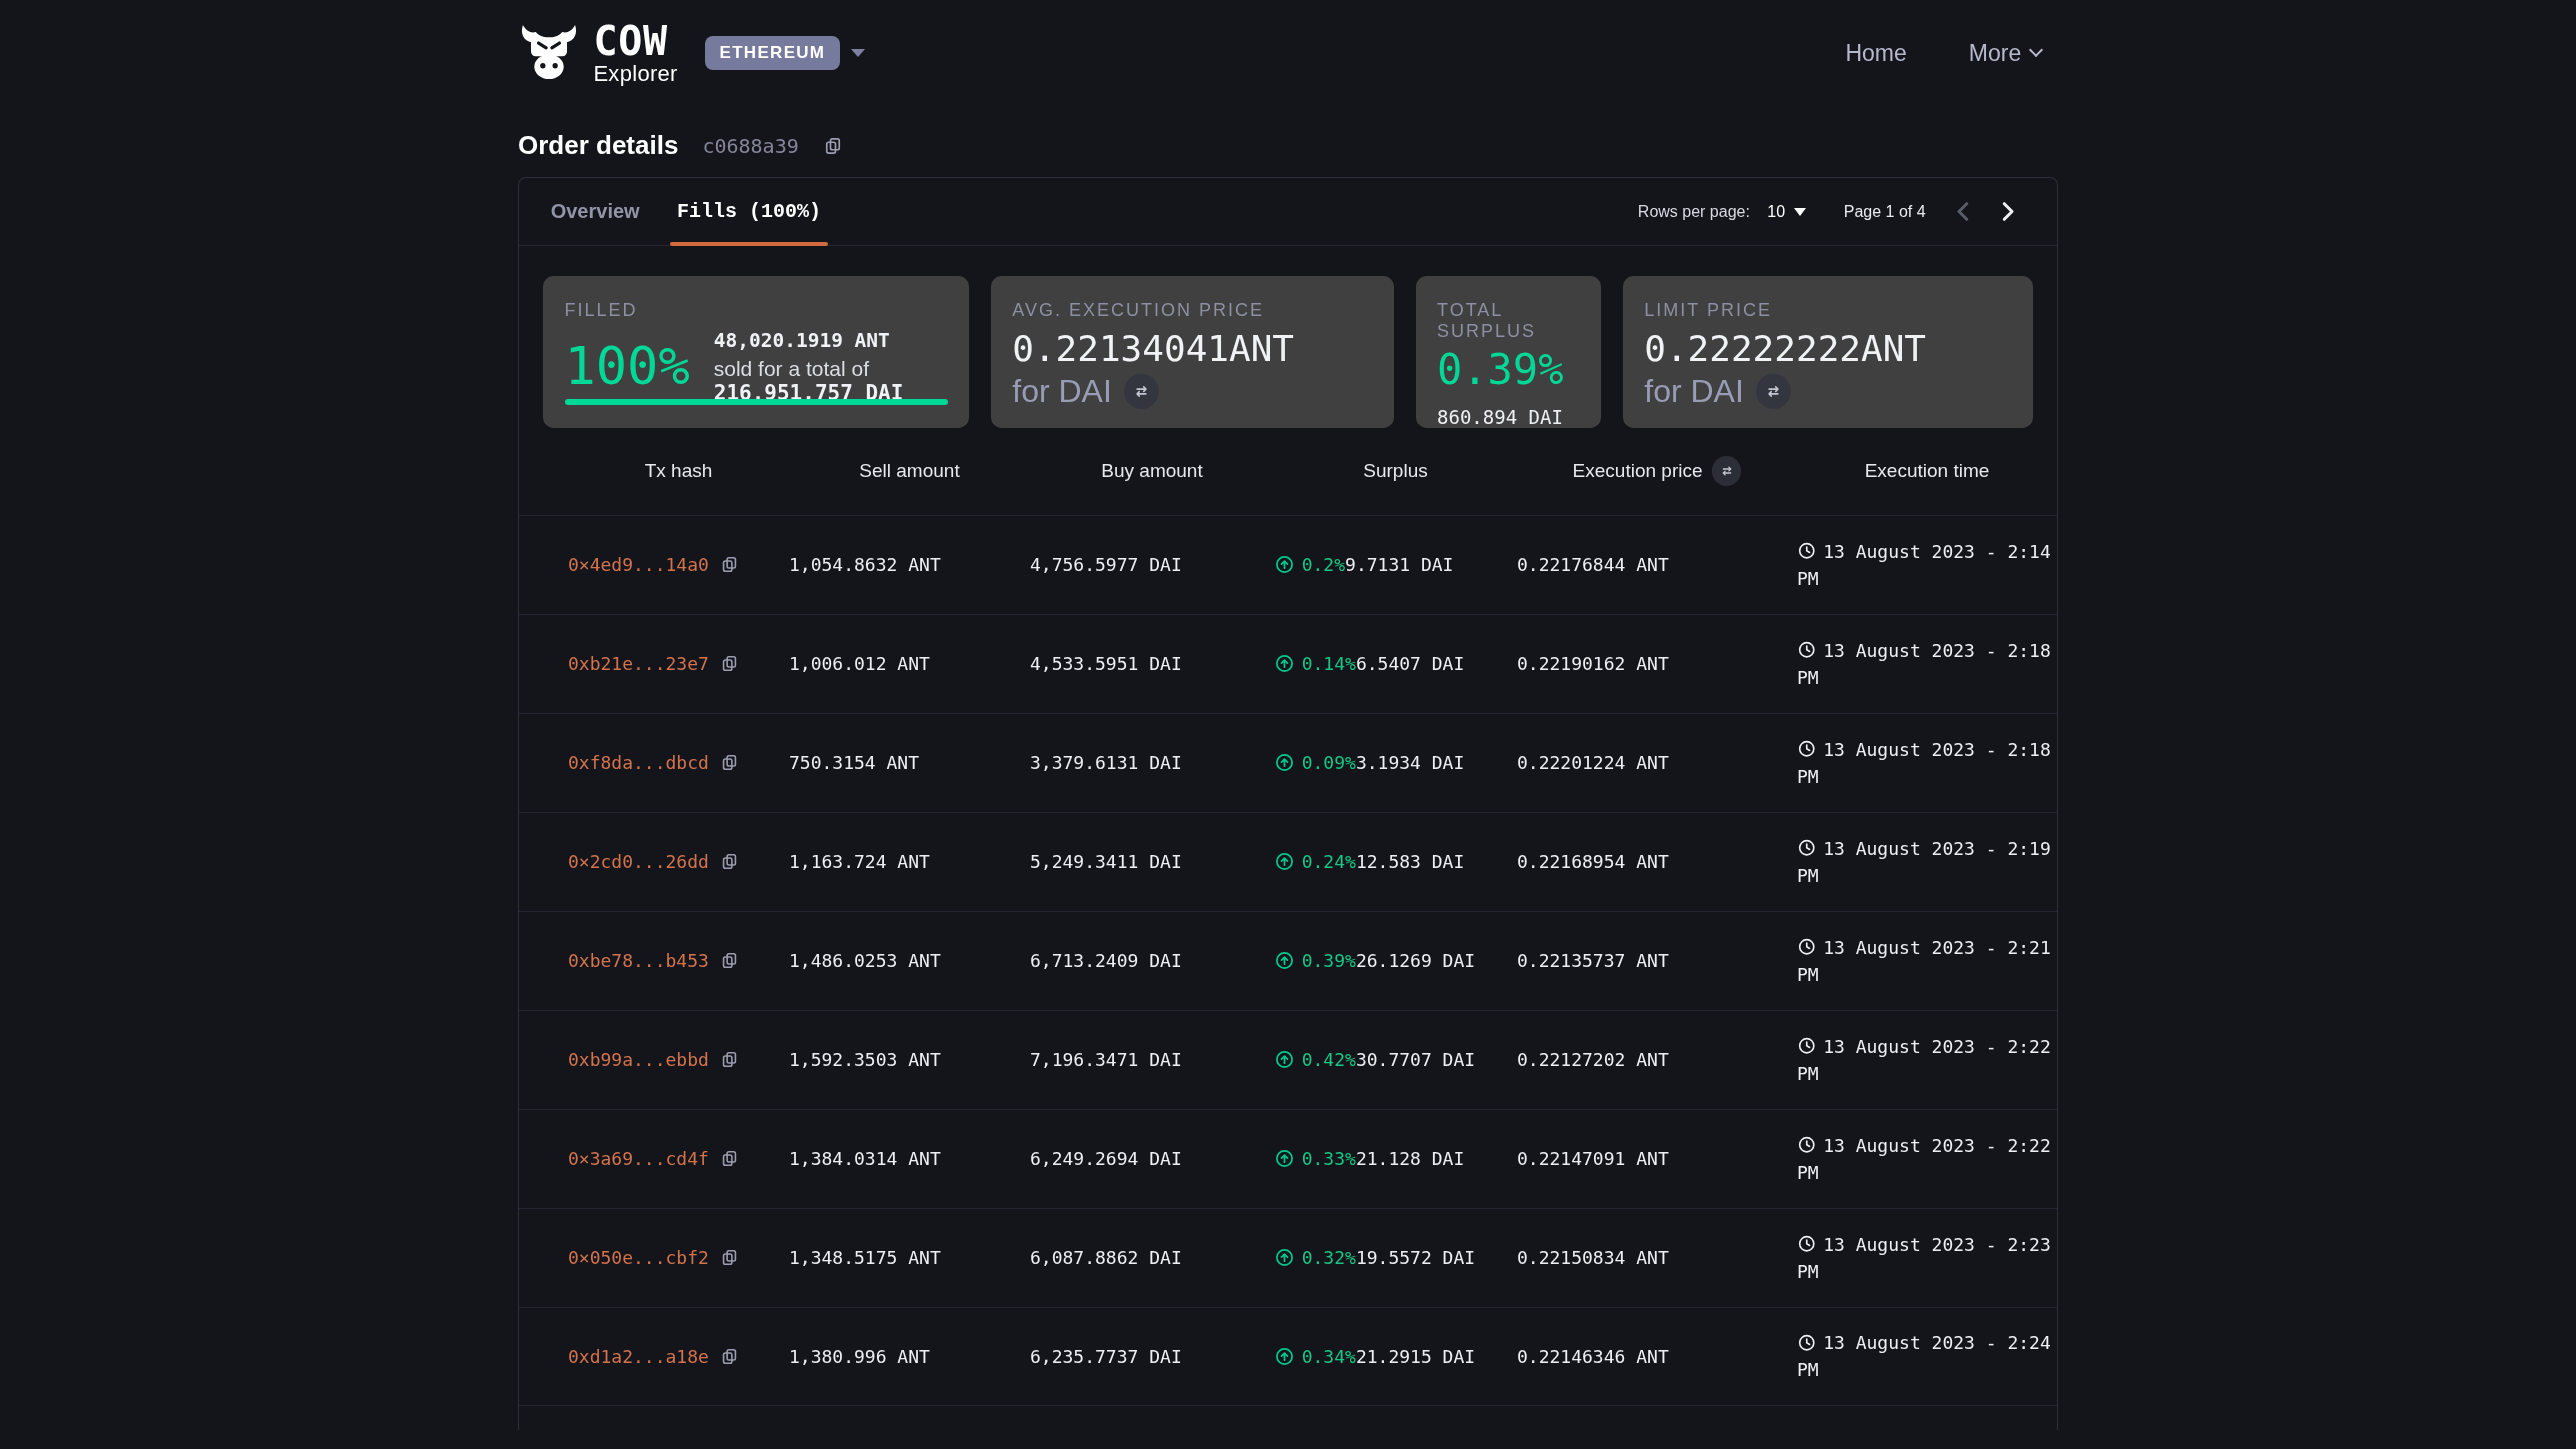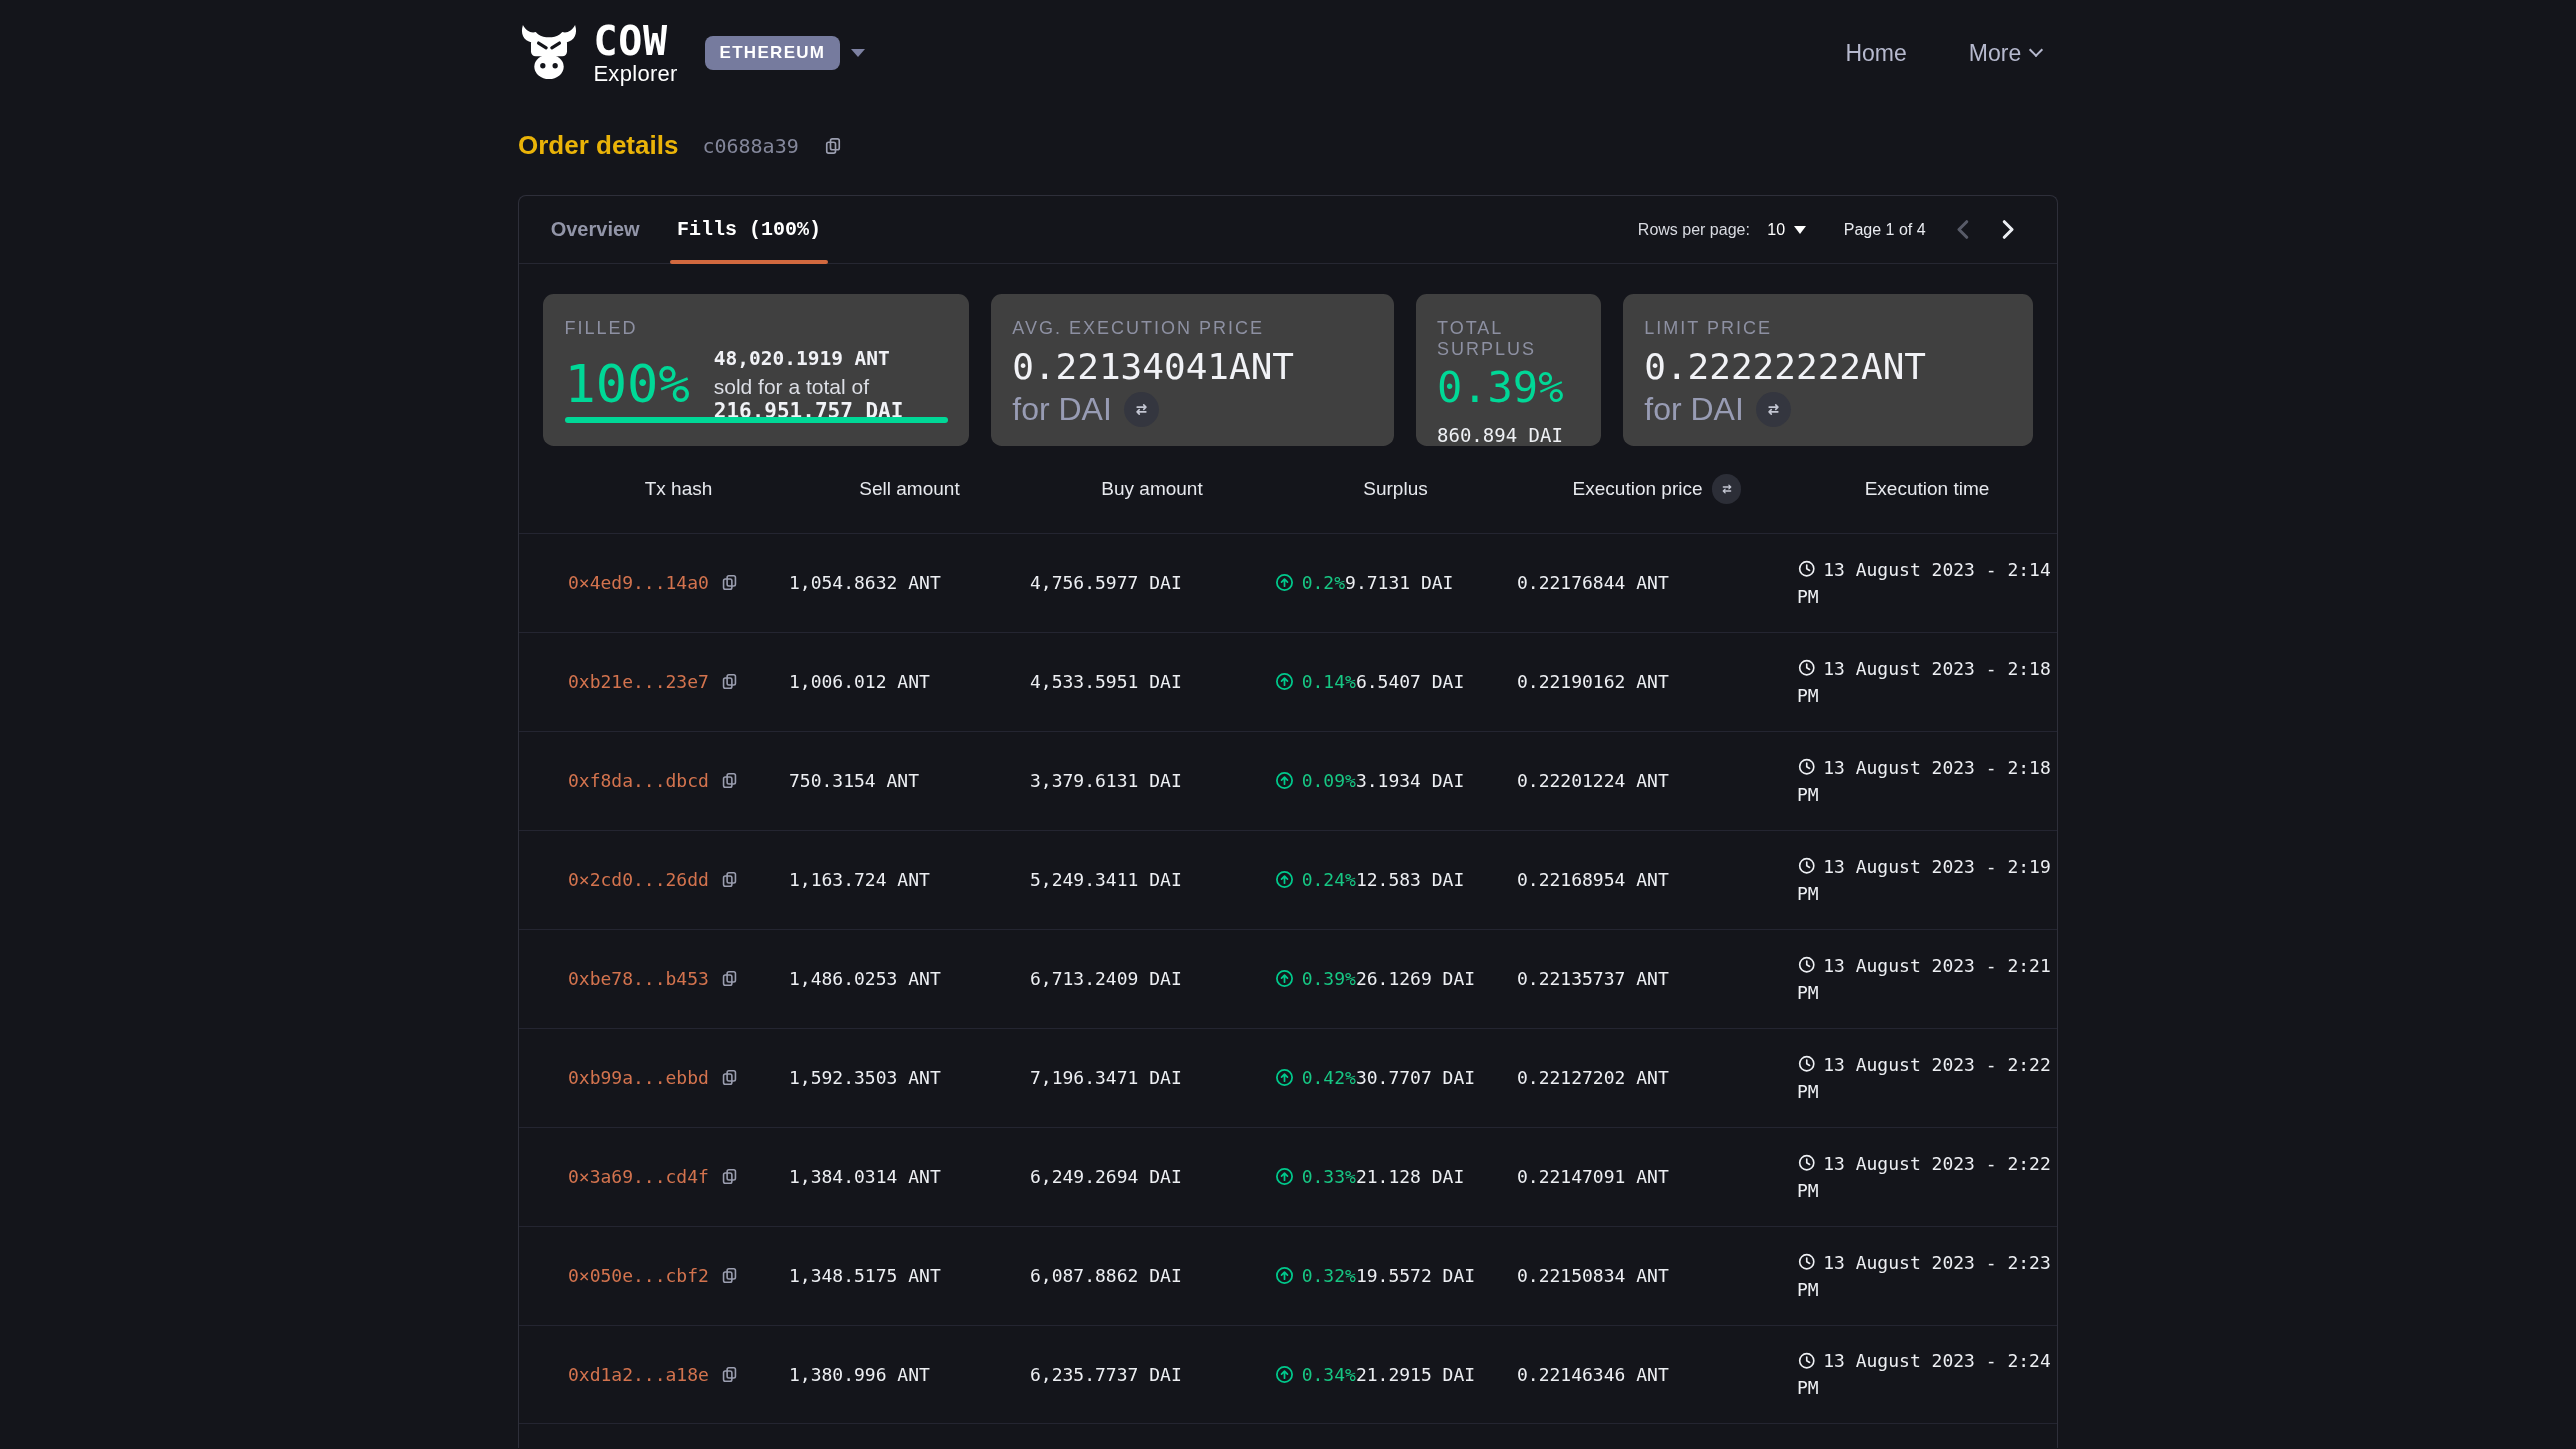--- a/index.html
+++ b/index.html
@@ -24,27 +24,27 @@
               padding:7.4px 14.8px; border-radius:8px; }
   .caret-down { width:0; height:0; border-left:7.4px solid transparent; border-right:7.4px solid transparent;
                 border-top:8.7px solid #7d81a2; }
   .nav { margin-left:auto; display:flex; align-items:center; gap:62px; padding-right:17.4px; }
   .nav-item { color:#b6b9ce; font-size:23px; font-weight:500; cursor:pointer; display:flex; align-items:center; gap:9.4px; }
   .chev-down { width:10px; height:10px; border-right:2px solid #b6b9ce; border-bottom:2px solid #b6b9ce;
                transform:rotate(45deg); margin-top:-5.4px; }
 
   
   .title-row { display:flex; align-items:center; margin-top:47px; gap:24px; }
-  .page-title { font-size:26px; font-weight:bold; color:#eab308; }
+  .page-title { font-size:26px; font-weight:bold; color:#ffffff; }
   .order-id { font-size:20px; color:#83869a; }
   .copy-btn { display:inline-flex; cursor:pointer; color:#9b9eb0; }
   .copy-btn svg { width:20px; height:20px; }
 
   
-  .panel { margin-top:34px; border:1.3px solid #2e2f3a; border-bottom:none; border-radius:8px 8px 0 0;
+  .panel { margin-top:16px; border:1.3px solid #2e2f3a; border-bottom:none; border-radius:8px 8px 0 0;
            height:1253px; overflow:hidden; }
   .tabs-bar { display:flex; align-items:center; height:68px; border-bottom:1.3px solid #262732; padding-left:25px; }
   .tab { position:relative; height:100%; display:flex; align-items:center; padding:0 6.7px; margin-right:24px;
          font-size:20px; font-weight:bold; color:#9295a8; cursor:pointer; }
   .tab.active { color:#ffffff;font-family:Liberation Mono, monospace; }
   .tab.active::after { content:""; position:absolute; left:0; right:0; bottom:-1.3px; height:4.7px;
                        background:#d2693f; border-radius:2px; }
   .pager { margin-left:auto; display:flex; align-items:center; padding-right:32px; font-size:16px; }
   .pager-label { color:#d8dae1; }
   .rows-select { display:flex; align-items:center; gap:8.7px; margin-left:17.4px; cursor:pointer; color:#ffffff; }

